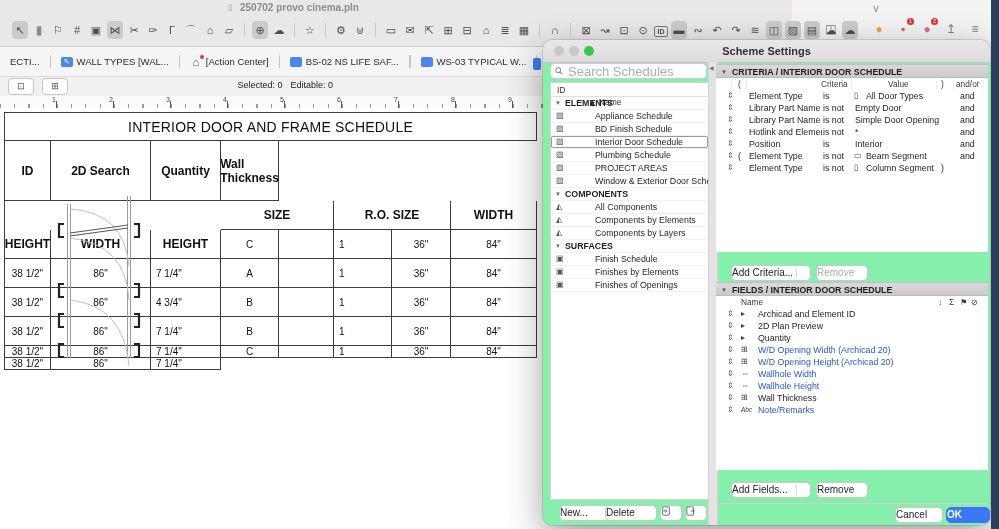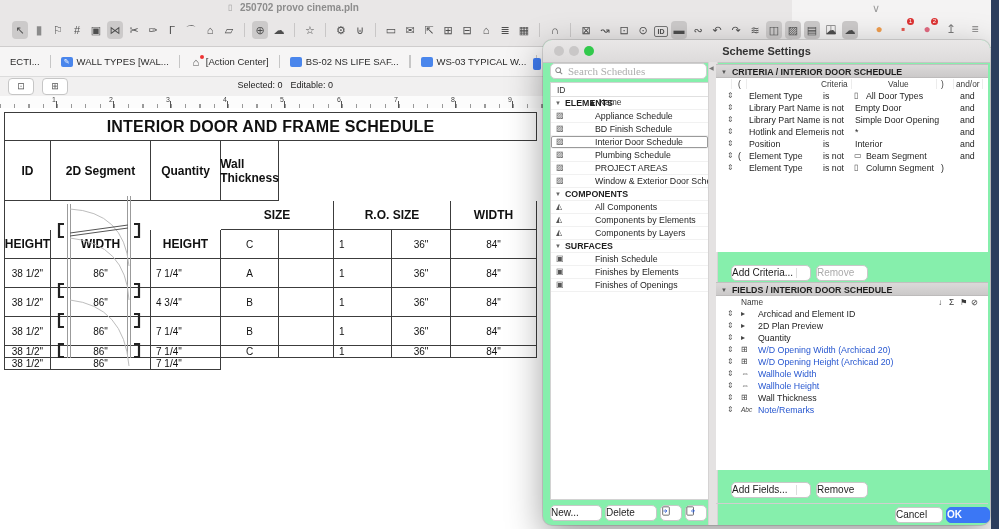--- a/index.html
+++ b/index.html
@@ -48,35 +48,35 @@
   .ruler .minor{position:absolute;left:0;bottom:0;width:100%;height:4px;background:repeating-linear-gradient(90deg,#9a9a9a 0 1px,transparent 1px 14.25px);}
   .ruler .major{position:absolute;left:56px;bottom:0;width:500px;height:7px;background:repeating-linear-gradient(90deg,#555 0 1px,transparent 1px 57px);}
   .rnum{position:absolute;top:0;font-size:7px;color:#444;}
 
   .canvas{left:0;top:108px;width:792px;height:421px;background:#fff;}
 
   
   .sched{position:absolute;left:4px;top:4px;display:grid;grid-template-columns:46px 100px 70px 58px 55px 58px 59px 86px;grid-template-rows:28px 30px 30px 29px 29px 29px 29px 29px;border-top:1px solid #3c3c3c;border-left:1px solid #3c3c3c;background:#fff;}
   .sc{border-right:1px solid #3c3c3c;border-bottom:1px solid #3c3c3c;display:flex;align-items:center;justify-content:center;font-size:10px;color:#111;}
   .sc.hd{font-weight:bold;font-size:12px;}
-  .sc.title{grid-column:1/9;font-weight:bold;font-size:16px;letter-spacing:.2px;}
+  .sc.title{grid-column:1/9;font-weight:normal;font-size:14px;letter-spacing:.2px;}
   .sc.left{justify-content:flex-start;padding-left:5px;}
   .symbol-svg{position:absolute;left:50px;top:88px;pointer-events:none;}
 
   
   .dialog{left:543px;top:40px;width:447px;height:485px;background:#86efac;border-radius:9px;box-shadow:0 12px 36px rgba(0,0,0,.38),0 0 0 1px rgba(0,0,0,.12);z-index:10;font-size:9.5px;color:#1e1e1e;}
   .dlg-titlebar{left:0;top:0;width:100%;height:22px;background:linear-gradient(#e9e7e7,#dddbdb);border-bottom:1px solid #c6c4c4;border-radius:9px 9px 0 0;}
   .dlg-title{width:100%;text-align:center;top:5px;font-size:11px;font-weight:bold;color:#333;}
   .tl{top:6px;width:10px;height:10px;border-radius:50%;}
   .tl.r{left:11px;background:#c9c7c7;}
   .tl.y{left:26px;background:#c9c7c7;}
   .tl.g{left:41px;background:#32c94c;}
 
   .search-field{left:7px;top:23px;width:157px;height:16px;background:#fff;border:1px solid #cfcfcf;border-radius:5px;display:flex;align-items:center;padding:0 4px;box-sizing:border-box;gap:3px;}
-  .search-field input{border:none;outline:none;flex:1;font-size:11px;font-family:Liberation Serif, serif;color:#333;background:transparent;width:100%;}
+  .search-field input{border:none;outline:none;flex:1;font-size:13px;font-family:Liberation Sans, sans-serif;color:#333;background:transparent;width:100%;}
   .search-field input::placeholder{color:#adadad;}
 
   .list-box{left:7px;top:42px;width:157px;height:416px;background:#fff;border:1px solid #d2d2d2;}
   .list-head{height:13px;border-bottom:1px solid #e0e0e0;position:relative;font-size:8.5px;color:#333;}
   .list-head .idh{position:absolute;left:6px;top:2px;}
   .list-head .nmh{position:absolute;left:37px;top:14px;}
   .lrow{position:relative;height:12px;line-height:12px;font-size:8.8px;border-bottom:1px solid #f1f1f1;white-space:nowrap;}
   .lrow.group{font-weight:bold;}
   .lrow .tri{position:absolute;left:4px;font-size:6px;color:#666;top:0px;}
   .lrow .glabel{position:absolute;left:14px;}
@@ -250,21 +250,21 @@
         <div class="rnum" style="left: 337px;">6</div>
         <div class="rnum" style="left: 394px;">7</div>
         <div class="rnum" style="left: 451px;">8</div>
         <div class="rnum" style="left: 508px;">9</div>
       </div>
 
     <div class="abs canvas">
       <div class="sched" id="sched">
         <div class="sc title">INTERIOR DOOR AND FRAME SCHEDULE</div>
         <div class="sc hd" style="grid-row:2/4">ID</div>
-        <div class="sc hd" style="grid-row:2/4">2D Segment</div>
+        <div class="sc hd" style="grid-row:2/4">2D Search</div>
         <div class="sc hd" style="grid-row:2/4">Quantity</div>
         <div class="sc hd" style="grid-column:4/6">SIZE</div>
         <div class="sc hd" style="grid-column:6/8">R.O. SIZE</div>
         <div class="sc hd" style="grid-row:2/4">Wall Thickness</div>
         <div class="sc hd">WIDTH</div>
         <div class="sc hd">HEIGHT</div>
         <div class="sc hd">WIDTH</div>
         <div class="sc hd">HEIGHT</div>
       <div class="sc">C</div>
           <div class="sc"></div>
@@ -413,21 +413,21 @@
           <div class="lrow">
             <div class="ricon">▣</div>
             <div class="ilabel">Finishes by Elements</div>
           </div>
           <div class="lrow">
             <div class="ricon">▣</div>
             <div class="ilabel">Finishes of Openings</div>
           </div>
         </div>
     </div>
-    <div class="dlg-btn" style="left:7px;top:465px;width:50px;">New...</div>
+    <div class="dlg-btn" style="left:16px;top:465px;width:50px;">New...</div>
     <div class="dlg-btn" style="left:62px;top:465px;width:50px;">Delete</div>
     <div class="dlg-btn" style="left:117px;top:465px;width:20px;">
       <svg width="10" height="10" viewBox="0 0 12 12">
           <rect x="2" y="1" width="8" height="10" rx="1" fill="none" stroke="#555"></rect>
           <path d="M3,6 h4 m-2,-2 l2,2 l-2,2" stroke="#2757d0" fill="none"></path>
         </svg>
     </div>
     <div class="dlg-btn" style="left:142px;top:465px;width:20px;">
       <svg width="10" height="10" viewBox="0 0 12 12">
           <rect x="1" y="1" width="8" height="10" rx="1" fill="none" stroke="#555"></rect>

